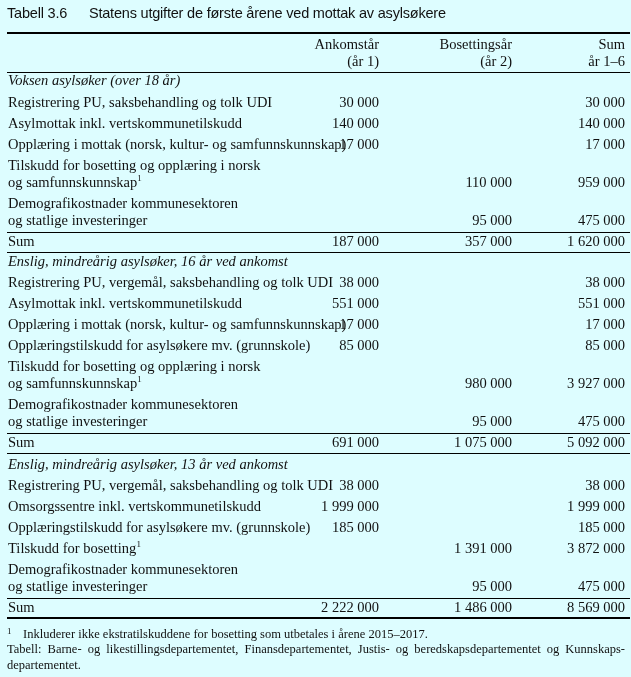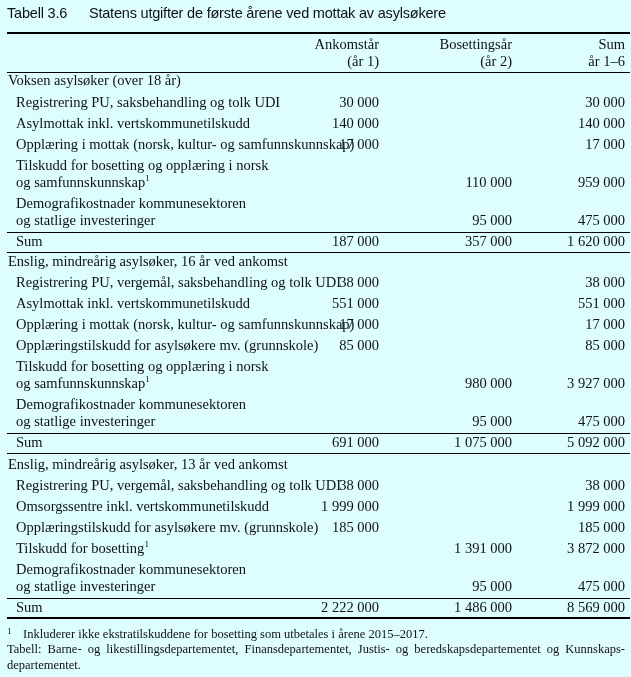--- a/index.html
+++ b/index.html
@@ -17,22 +17,22 @@
     }
     .caption .num { margin-right: 18px; }
     .rule { position: absolute; left: 7px; width: 623px; background: #000; }
     .rule.thick { height: 2px; }
     .rule.thin { height: 1px; }
     .txt { position: absolute; font-size: 14.5px; white-space: nowrap; line-height: 17px; }
     .num-cell { position: absolute; font-size: 14.5px; white-space: nowrap; line-height: 17px; text-align: center; }
     .c1 { right: 252px; }
     .c2 { right: 119px; }
     .c3 { right: 6px; }
-    .sec { left: 8px; }
-    .lbl { left: 8px; margin-left: 8px; }
+    .sec { font-style: italic; left: 8px; }
+    .lbl { left: 8px; }
     sup { font-size: 9px; vertical-align: 6px; line-height: 0; }
     .foot { position: absolute; left: 7px; font-size: 12.5px; line-height: 15px; white-space: nowrap; }
     .foot .fn { display: inline-block; width: 16px; font-size: 9px; vertical-align: 4px; }
     .kilder { position: absolute; left: 7px; width: 618px; font-size: 12.5px; line-height: 16px; text-align: justify; }
   </style>
 </head>
 <body>
 
 <div class="caption">
   <span class="num">Tabell 3.6</span>

